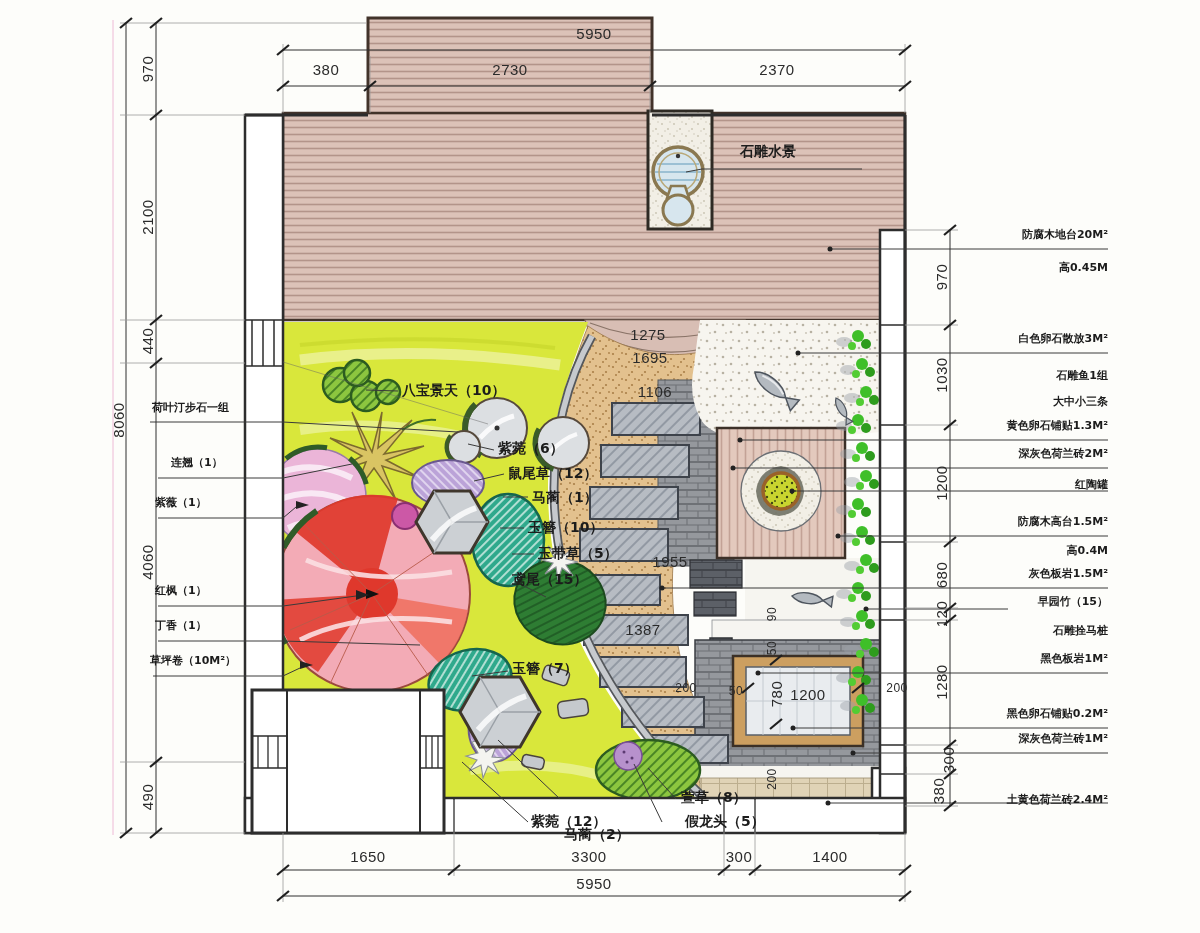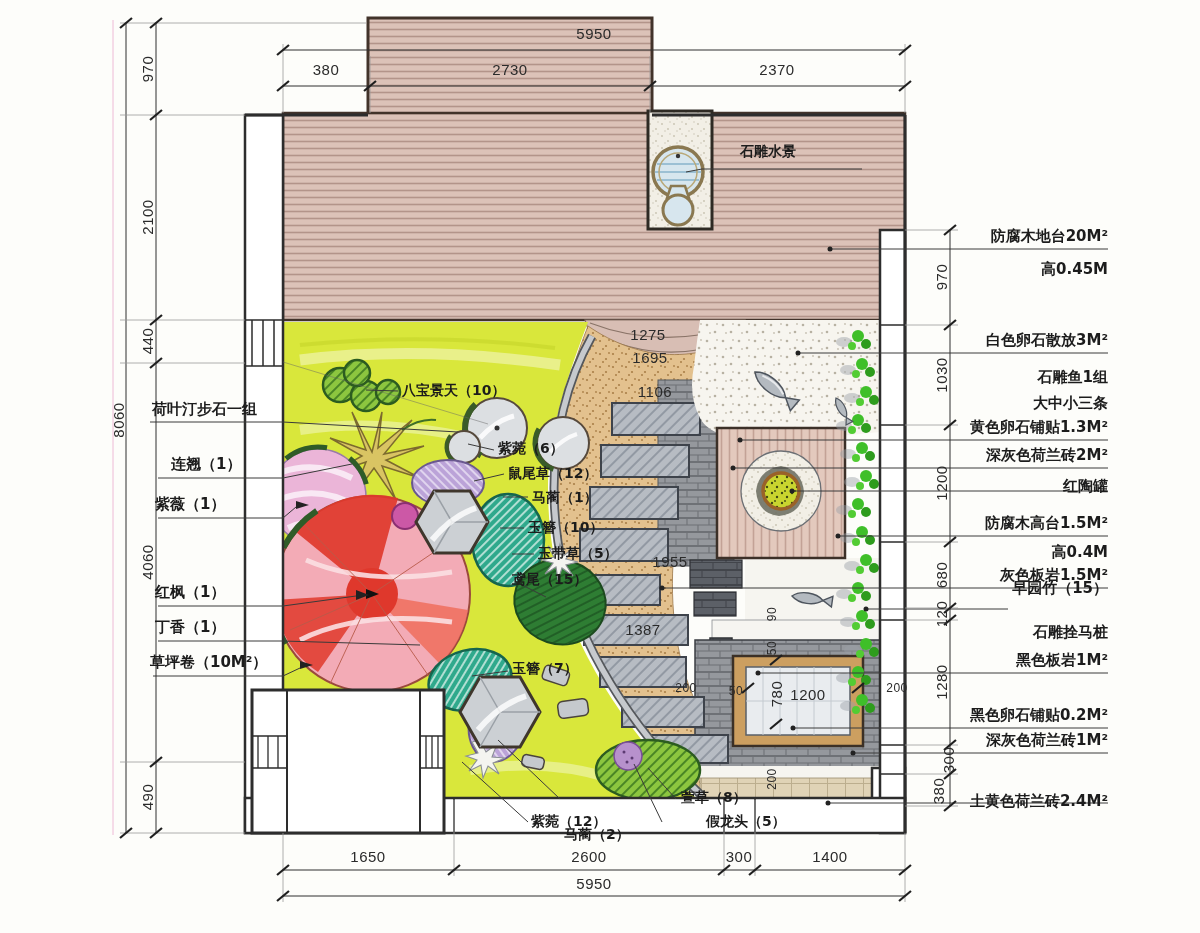--- a/index.html
+++ b/index.html
@@ -3,21 +3,21 @@
 <meta charset="utf-8">
 <style>
   html,body{margin:0;padding:0;background:#fff;}
   .canvas{position:relative;width:1200px;height:933px;background:#fdfdfa;overflow:hidden;
           font-family:"DejaVu Sans","Liberation Sans",sans-serif;}
   svg{position:absolute;left:0;top:0;}
   .dim{position:absolute;font-size:15px;letter-spacing:0.5px;color:#2b2b2b;white-space:nowrap;
        transform:translate(-50%,-50%);font-family:"Liberation Sans","DejaVu Sans",sans-serif;}
   .dim.rot{transform:translate(-50%,-50%) rotate(-90deg);}
   .dim.sm{font-size:12px;}
-  .ann{position:absolute;font-size:15px;font-weight:600;color:#1c1c1c;white-space:nowrap;
+  .ann{position:absolute;font-size:11px;font-weight:600;color:#1c1c1c;white-space:nowrap;
        font-family:"DejaVu Sans",sans-serif;}
   .ann.rt{text-align:right;}
   .ann.inner{font-size:14px;}
 </style>
 </head>
 <body>
 
 <div class="canvas">
 
 <svg width="1200" height="933" viewBox="0 0 1200 933">
@@ -462,21 +462,21 @@
         <path d="M770,729 L782,719"></path>
       </g>
 </svg>
 
 <div class="dim" style="left:594px;top:33px">5950</div>
 <div class="dim" style="left:326px;top:69px">380</div>
 <div class="dim" style="left:510px;top:69px">2730</div>
 <div class="dim" style="left:777px;top:69px">2370</div>
 
 <div class="dim" style="left:368px;top:856px">1650</div>
-<div class="dim" style="left:589px;top:856px">2600</div>
+<div class="dim" style="left:589px;top:856px">3300</div>
 <div class="dim" style="left:739px;top:856px">300</div>
 <div class="dim" style="left:830px;top:856px">1400</div>
 <div class="dim" style="left:594px;top:883px">5950</div>
 
 <div class="dim rot" style="left:118px;top:420px">8060</div>
 <div class="dim rot" style="left:147px;top:69px">970</div>
 <div class="dim rot" style="left:147px;top:217px">2100</div>
 <div class="dim rot" style="left:147px;top:341px">440</div>
 <div class="dim rot" style="left:147px;top:562px">4060</div>
 <div class="dim rot" style="left:147px;top:797px">490</div>
@@ -515,34 +515,34 @@
 <div class="ann rt" style="right:92px;top:260px">高0.45M</div>
 <div class="ann rt" style="right:92px;top:331px">白色卵石散放3M²</div>
 <div class="ann rt" style="right:92px;top:368px">石雕鱼1组</div>
 <div class="ann rt" style="right:92px;top:394px">大中小三条</div>
 <div class="ann rt" style="right:92px;top:418px">黄色卵石铺贴1.3M²</div>
 <div class="ann rt" style="right:92px;top:446px">深灰色荷兰砖2M²</div>
 <div class="ann rt" style="right:92px;top:477px">红陶罐</div>
 <div class="ann rt" style="right:92px;top:514px">防腐木高台1.5M²</div>
 <div class="ann rt" style="right:92px;top:543px">高0.4M</div>
 <div class="ann rt" style="right:92px;top:566px">灰色板岩1.5M²</div>
-<div class="ann rt" style="right:92px;top:579px">早园竹（15）</div>
+<div class="ann rt" style="right:92px;top:594px">早园竹（15）</div>
 <div class="ann rt" style="right:92px;top:623px">石雕拴马桩</div>
 <div class="ann rt" style="right:92px;top:651px">黑色板岩1M²</div>
 <div class="ann rt" style="right:92px;top:706px">黑色卵石铺贴0.2M²</div>
 <div class="ann rt" style="right:92px;top:731px">深灰色荷兰砖1M²</div>
 <div class="ann rt" style="right:92px;top:792px">土黄色荷兰砖2.4M²</div>
 
 <div class="ann inner" style="left:402px;top:382px">八宝景天（10）</div>
 <div class="ann inner" style="left:498px;top:440px">紫菀（6）</div>
 <div class="ann inner" style="left:508px;top:465px">鼠尾草（12）</div>
 <div class="ann inner" style="left:532px;top:489px">马蔺（1）</div>
 <div class="ann inner" style="left:528px;top:519px">玉簪（10）</div>
 <div class="ann inner" style="left:538px;top:545px">玉带草（5）</div>
 <div class="ann inner" style="left:512px;top:571px">鸢尾（15）</div>
 <div class="ann inner" style="left:512px;top:660px">玉簪（7）</div>
 <div class="ann inner" style="left:564px;top:826px">马蔺（2）</div>
 <div class="ann inner" style="left:531px;top:813px">紫菀（12）</div>
 <div class="ann inner" style="left:681px;top:789px">萱草（8）</div>
-<div class="ann inner" style="left:706px;top:813px">假龙头（5）</div>
+<div class="ann inner" style="left:685px;top:813px">假龙头（5）</div>
 <div class="ann inner" style="left:740px;top:143px">石雕水景</div>
 
 </div>
 
 </body></html>

